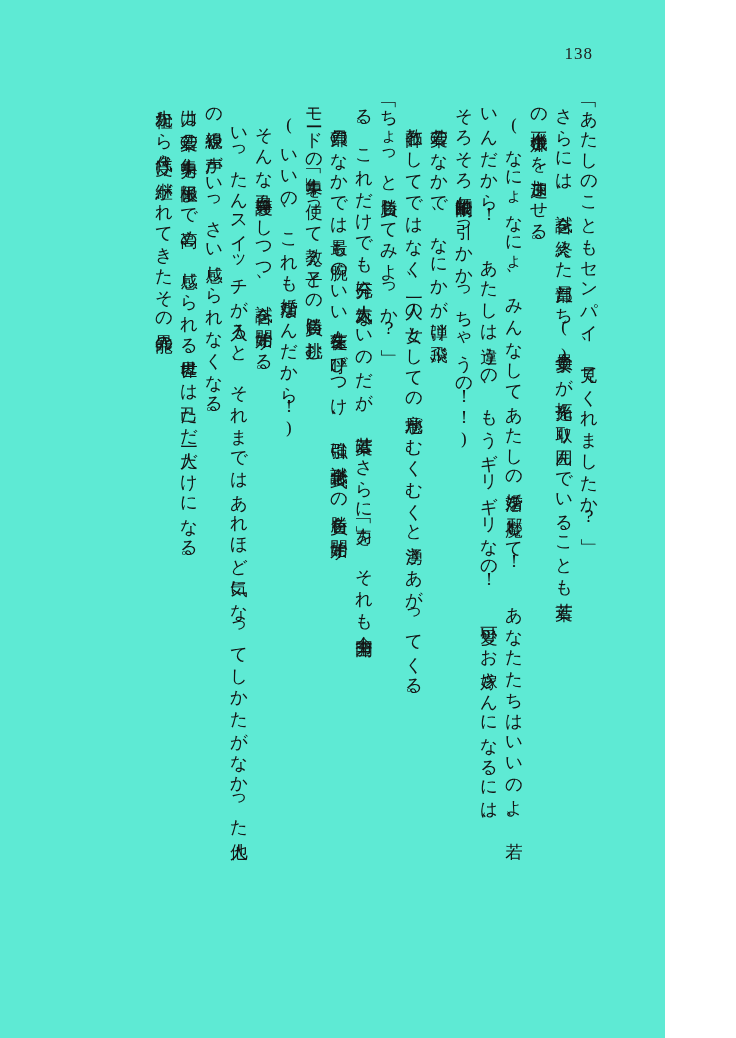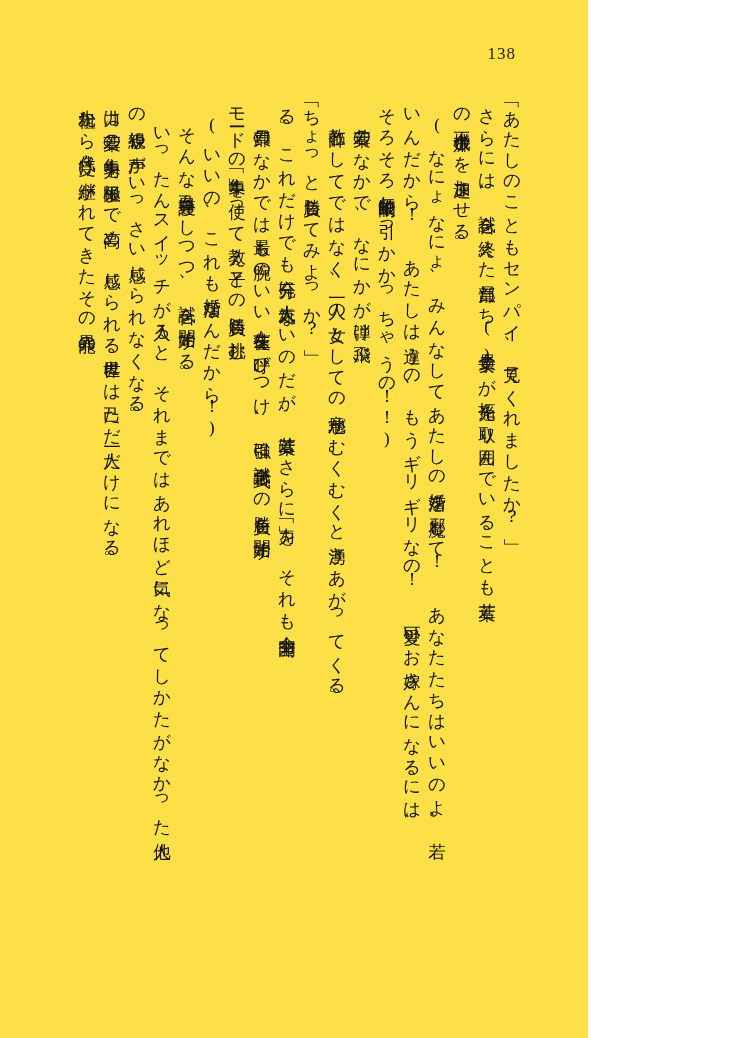--- a/index.html
+++ b/index.html
@@ -9,23 +9,23 @@
   }
   body {
     width: 736px;
     height: 1038px;
     font-family: "Liberation Serif", "DejaVu Serif", serif;
     color: #1a1a1a;
     overflow: hidden;
   }
   #page {
     position: relative;
-    width: 588px;
+    width: 665px;
     height: 1038px;
-    background: #fde047;
+    background: #5eead4;
     box-sizing: border-box;
   }
   #page-number {
     position: absolute;
     top: 44px;
     right: 72px;
     font-size: 17px;
     font-family: "Liberation Serif", "DejaVu Serif", serif;
     color: #222;
     letter-spacing: 1px;

